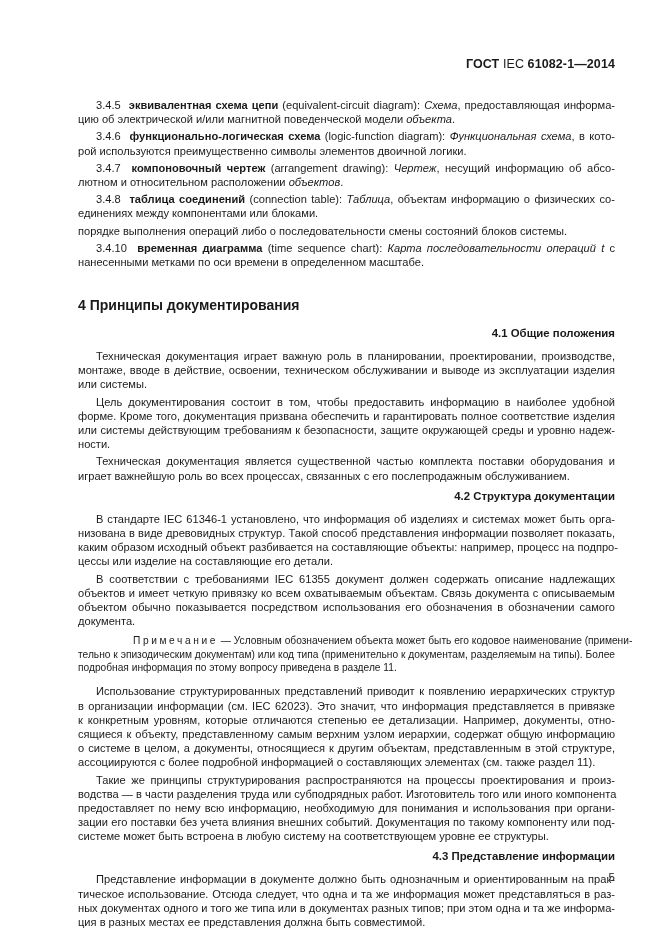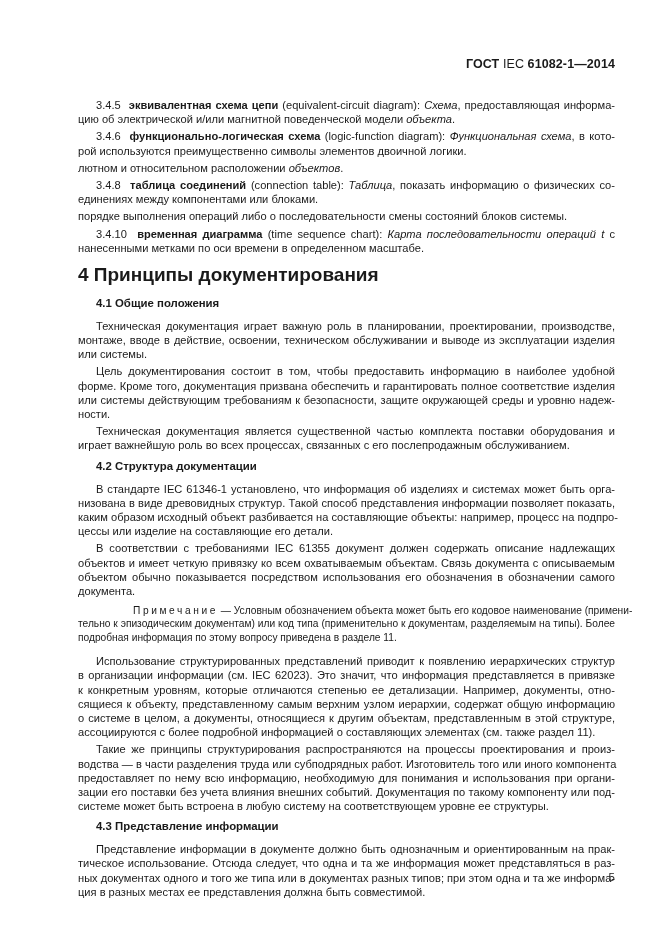--- a/index.html
+++ b/index.html
@@ -8,22 +8,22 @@
   .page { position: absolute; left: 16px; top: 0; width: 661px; height: 935px; }
   .header { position: absolute; right: 62px; top: 57px; font-size: 12.5px; font-weight: bold; letter-spacing: 0.1px; }
   .header .iec { font-weight: normal; }
   .content { position: absolute; left: 62px; top: 98px; width: 537px; font-size: 11.1px; line-height: 14.2px; }
   .line { display: block; white-space: nowrap; text-align: justify; text-align-last: justify; height: 14.2px; }
   .line.last { text-align-last: left; }
   .indent { padding-left: 18px; }
   b { font-weight: bold; }
   i { font-style: italic; }
   .para { margin-bottom: 3px; }
-  .h1 { font-size: 19px; font-weight: bold; margin-top: 13px; margin-bottom: 12px; height: 16px; }
-  .h2 { font-size: 11.4px; font-weight: bold; margin-top: 6px; margin-bottom: 8px; height: 15px; padding-left: 18px; }
+  .h1 { font-size: 14px; font-weight: bold; margin-top: 29px; margin-bottom: 12px; height: 16px; }
+  .h2 { font-size: 11.4px; font-weight: bold; margin-top: 6px; margin-bottom: 8px; height: 15px; padding-left: 18px; text-align: right; }
   .note { font-size: 10.2px; line-height: 13.4px; margin-top: 6px; margin-bottom: 10px; }
   .note .line { height: 13.4px; }
   .spaced { letter-spacing: 2.6px; padding-left: 37px; }
   .pagenum { position: absolute; right: 62px; top: 871px; font-size: 11.5px; }
 </style>
 </head>
 <body>
 
 <div class="page">
 
@@ -38,24 +38,25 @@
     <div id="definitions">
         <div class="para">
           <div class="line indent"><span>3.4.5</span>&nbsp; <b>эквивалентная схема цепи</b> <span>(equivalent-circuit diagram):</span> <i>Схема</i><span>, предоставляющая информа-</span></div>
           <div class="line last"><span>цию об электрической и/или магнитной поведенческой модели </span><i>объекта</i><span>.</span></div>
         </div>
         <div class="para">
           <div class="line indent"><span>3.4.6</span>&nbsp; <b>функционально-логическая схема</b> <span>(logic-function diagram):</span> <i>Функциональная схема</i><span>, в кото-</span></div>
           <div class="line last"><span>рой используются преимущественно символы элементов двоичной логики.</span></div>
         </div>
         <div class="para">
+          <div class="line indent"><span>3.4.7</span>&nbsp; <b>компоновочный чертеж</b> <span>(arrangement drawing):</span> <i>Чертеж</i><span>, несущий информацию об абсо-</span></div>
           <div class="line last"><span>лютном и относительном расположении </span><i>объектов</i><span>.</span></div>
         </div>
         <div class="para">
-          <div class="line indent"><span>3.4.8</span>&nbsp; <b>таблица соединений</b> <span>(connection table):</span> <i>Таблица</i><span>, показать информацию о физических со-</span></div>
+          <div class="line indent"><span>3.4.8</span>&nbsp; <b>таблица соединений</b> <span>(connection table):</span> <i>Таблица</i><span>, объектам информацию о физических со-</span></div>
           <div class="line last"><span>единениях между компонентами или блоками.</span></div>
         </div>
         <div class="para">
           <div class="line last"><span>порядке выполнения операций либо о последовательности смены состояний блоков системы.</span></div>
         </div>
         <div class="para">
           <div class="line indent"><span>3.4.10</span>&nbsp; <b>временная диаграмма</b> <span>(time sequence chart):</span> <i>Карта последовательности операций t</i><span> с</span></div>
           <div class="line last"><span>нанесенными метками по оси времени в определенном масштабе.</span></div>
         </div>
       </div>

